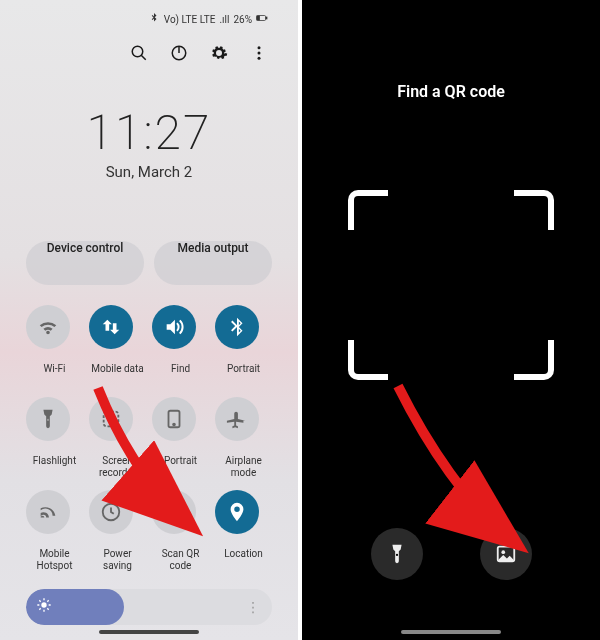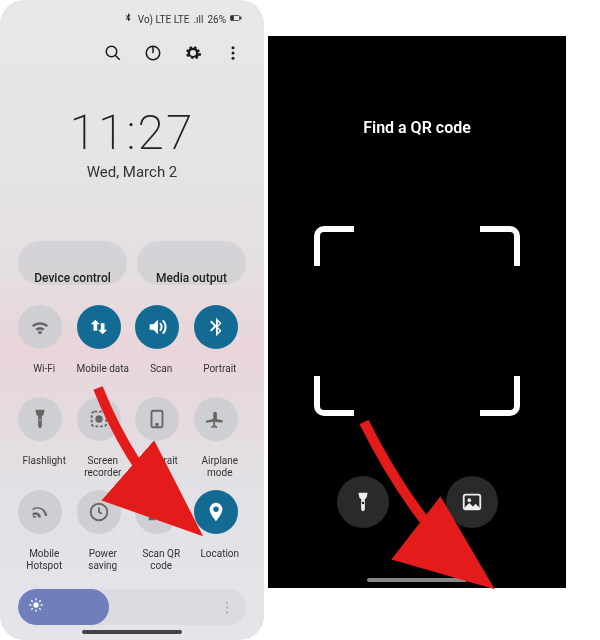--- a/index.html
+++ b/index.html
@@ -5,33 +5,31 @@
   * { box-sizing: border-box; margin: 0; padding: 0; }
   body {
     width: 600px;
     height: 640px;
     display: flex;
     font-family: -apple-system, BlinkMacSystemFont, 'Segoe UI', Roboto, sans-serif;
     background: #fff;
     overflow: hidden;
   }
   .left-panel {
-    width: 264px;
+    width: 298px;
     height: 640px;
     background: linear-gradient(180deg, #e8e8e9 0%, #e4e0e2 40%, #e9d5d9 55%, #e2e0e4 75%, #e5e4e8 100%);
     position: relative;
-    padding: 8px 16px;
-    border-radius: 24px;
+    padding: 8px 24px;
   }
   .right-panel {
     width: 298px;
-    height: 552px;
+    height: 640px;
     background: #000;
     position: relative;
-    margin-top: 36px;
   }
   .gap { width: 4px; background: #fff; }
   
   .status-bar {
     display: flex;
     justify-content: flex-end;
     align-items: center;
     gap: 4px;
     font-size: 10px;
     color: #333;
@@ -76,21 +74,21 @@
     gap: 10px;
     margin-top: 60px;
     padding: 0 2px;
   }
   .pill {
     flex: 1;
     background: rgba(200,200,205,0.55);
     border-radius: 22px;
     height: 44px;
     display: flex;
-    align-items: flex-end;
+    align-items: flex-start;
     justify-content: center;
     font-size: 12px;
     color: #222;
     font-weight: 500;
   }
   
   .toggle-grid {
     display: grid;
     grid-template-columns: repeat(4, 1fr);
     gap: 12px 6px;
@@ -276,21 +274,21 @@
       <svg viewBox="0 0 24 24" fill="currentColor">
           <circle cx="12" cy="5" r="2"></circle>
           <circle cx="12" cy="12" r="2"></circle>
           <circle cx="12" cy="19" r="2"></circle>
         </svg>
     </div>
   </div>
 
   <div class="clock">
     <div class="clock-time">11:27</div>
-    <div class="clock-date">Wed, March 2</div>
+    <div class="clock-date">Sun, March 2</div>
   </div>
 
   <div class="pill-row">
     <div class="pill">
         <span>Device control</span>
       </div>
     <div class="pill">
         <span>Media output</span>
       </div>
   </div>
@@ -311,21 +309,21 @@
           </svg>
         </div>
         <div class="lbl">Mobile data</div>
       </div>
       <div class="toggle active">
         <div class="circ">
           <svg viewBox="0 0 24 24" fill="currentColor">
             <path d="M4 9v6h4l5 5V4L8 9H4zm12-2a7 7 0 010 10l-1.5-1.5a5 5 0 000-7L16 7zm3-3a11 11 0 010 16l-1.5-1.5a9 9 0 000-13L19 4z"></path>
           </svg>
         </div>
-        <div class="lbl">Scan</div>
+        <div class="lbl">Find</div>
       </div>
       <div class="toggle active">
         <div class="circ">
           <svg viewBox="0 0 24 24" fill="currentColor">
             <path d="M12 2v8L7 5 5.5 6.5 10 11l-4.5 4.5L7 17l5-5v10l6-6-4-4 4-4-6-6zm2 4l2 2-2 2V6zm0 8l2 2-2 2v-4z"></path>
           </svg>
         </div>
         <div class="lbl">Portrait</div>
       </div>
       <div class="toggle">

